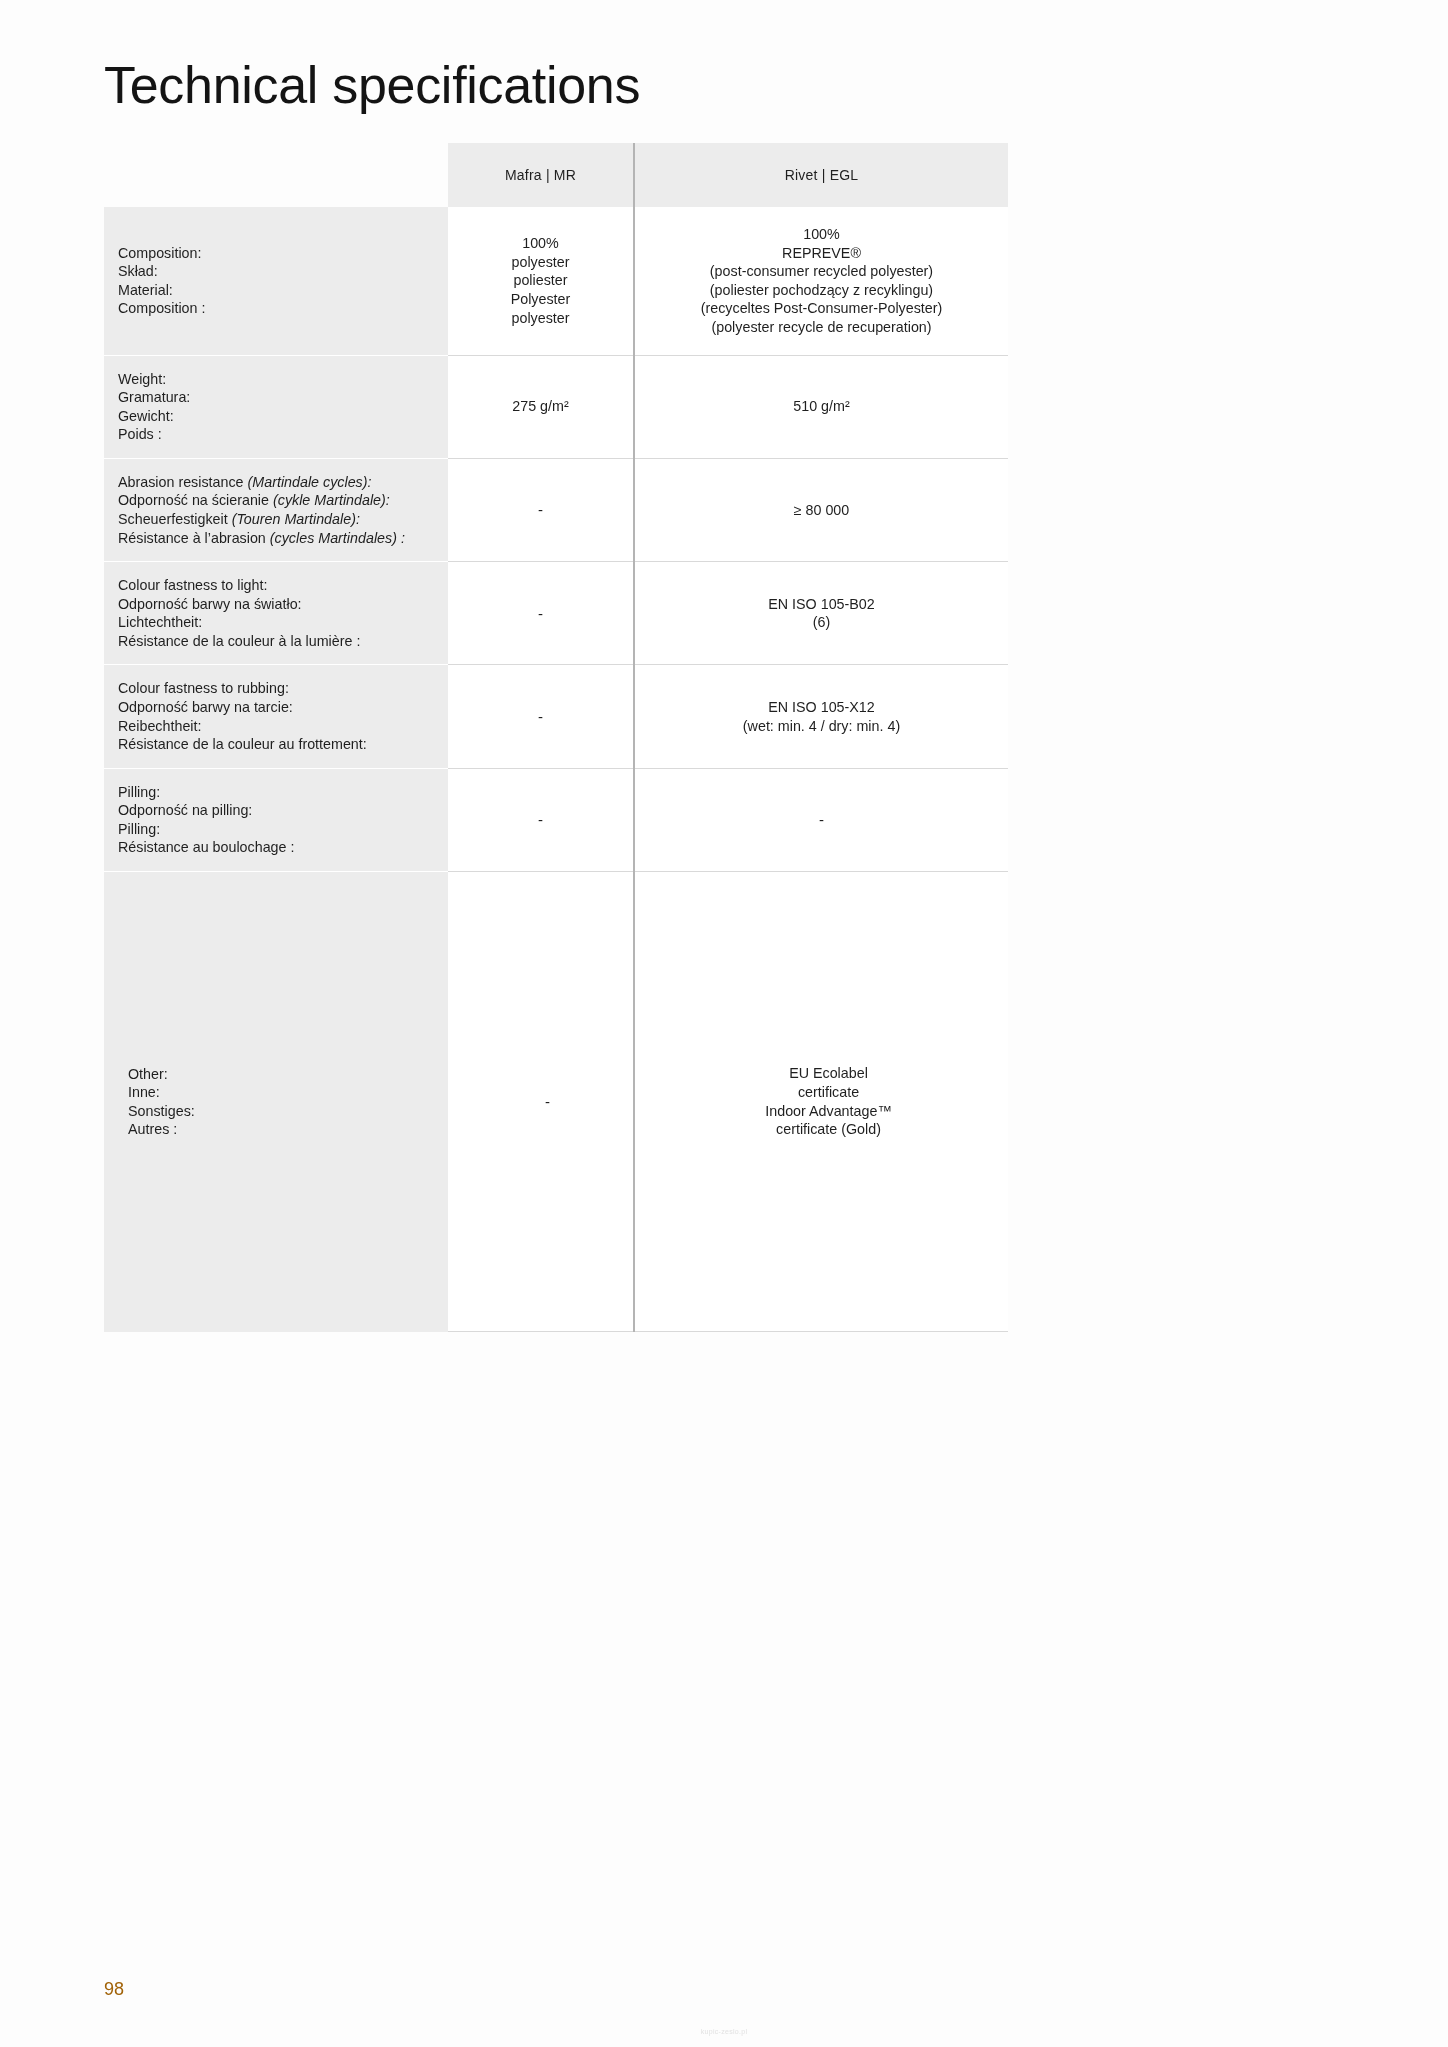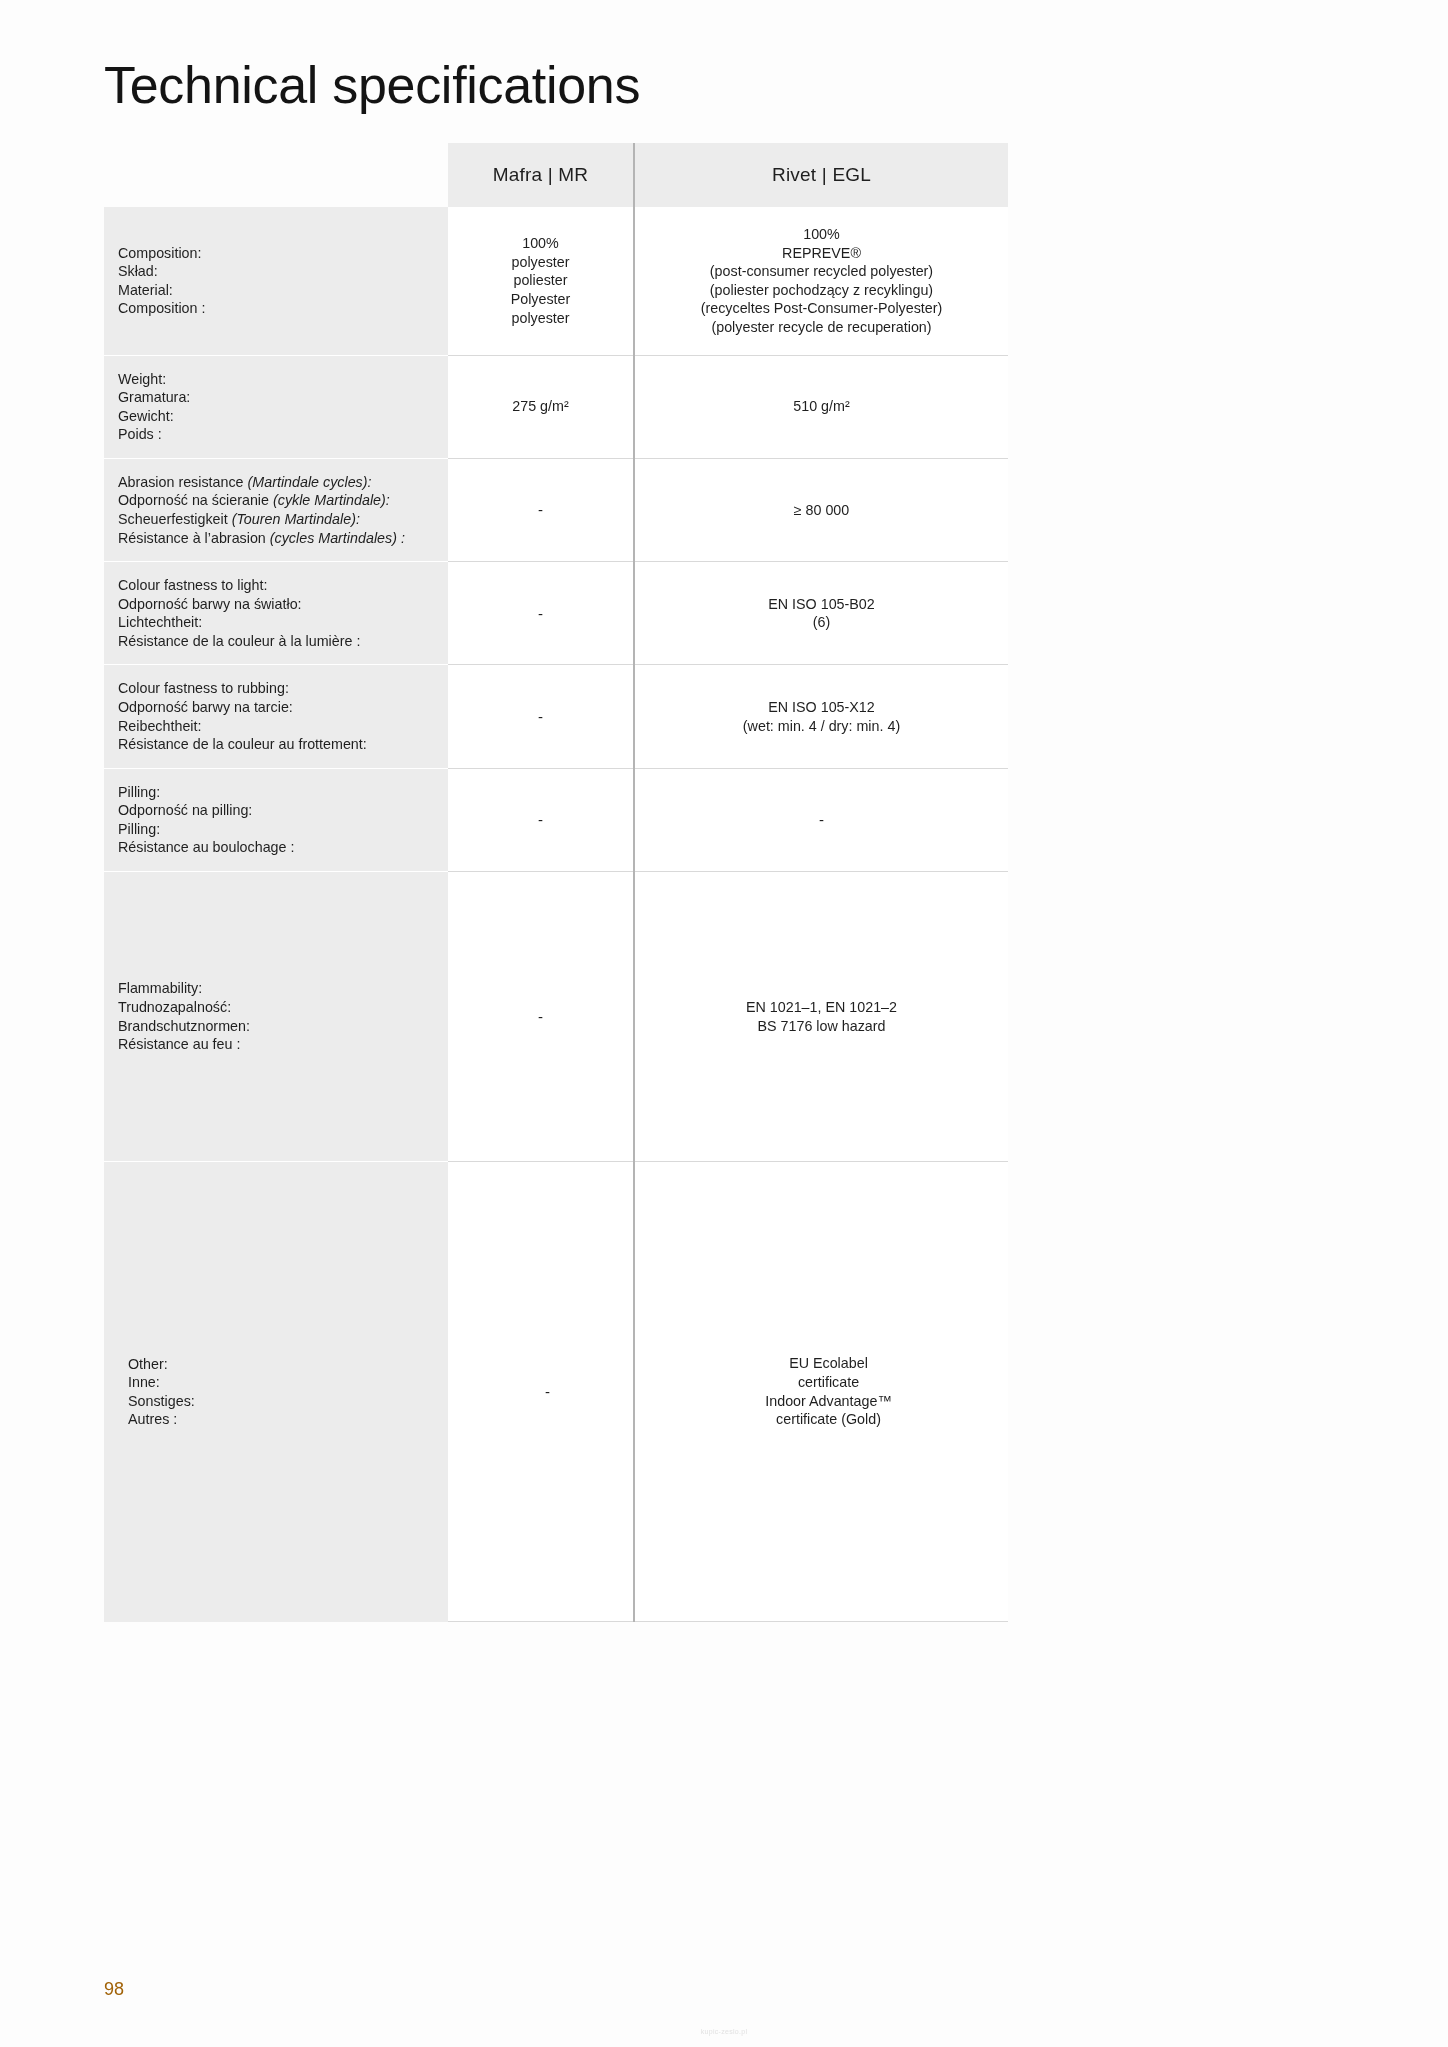--- a/index.html
+++ b/index.html
@@ -45,21 +45,21 @@
 
   .spec-table col.c-label { width: 344px; }
   .spec-table col.c-a     { width: 186px; }
   .spec-table col.c-b     { width: 374px; }
 
   
   .spec-table thead th {
     background: #ececec;
     border: none;
     font-weight: 400;
-    font-size: 19px;
+    font-size: 14px;
     color: #1f1f1f;
     letter-spacing: 0.2px;
     vertical-align: middle;
     height: 64px;
     padding: 0 10px;
   }
   .spec-table thead th.th-blank {
     background: transparent;
   }
   .spec-table thead th.th-a {
@@ -261,35 +261,20 @@
             <span class="lbl-line">Pilling:</span>
             <span class="lbl-line">Résistance au boulochage :</span>
           </td>
         <td class="val-a">
             <span class="val-line dash">-</span>
           </td>
         <td class="val-b">
             <span class="val-line dash">-</span>
           </td>
       </tr>
-      <tr class="r-flam">
-        <td class="label-cell">
-            <span class="lbl-line">Flammability:</span>
-            <span class="lbl-line">Trudnozapalność:</span>
-            <span class="lbl-line">Brandschutznormen:</span>
-            <span class="lbl-line">Résistance au feu :</span>
-          </td>
-        <td class="val-a">
-            <span class="val-line dash">-</span>
-          </td>
-        <td class="val-b">
-            <span class="val-line">EN 1021–1, EN 1021–2</span>
-            <span class="val-line">BS 7176 low hazard</span>
-          </td>
-      </tr>
       <tr class="r-other">
         <td class="label-cell">
             <span class="lbl-line">Other:</span>
             <span class="lbl-line">Inne:</span>
             <span class="lbl-line">Sonstiges:</span>
             <span class="lbl-line">Autres :</span>
           </td>
         <td class="val-a">
             <span class="val-line dash">-</span>
           </td>

